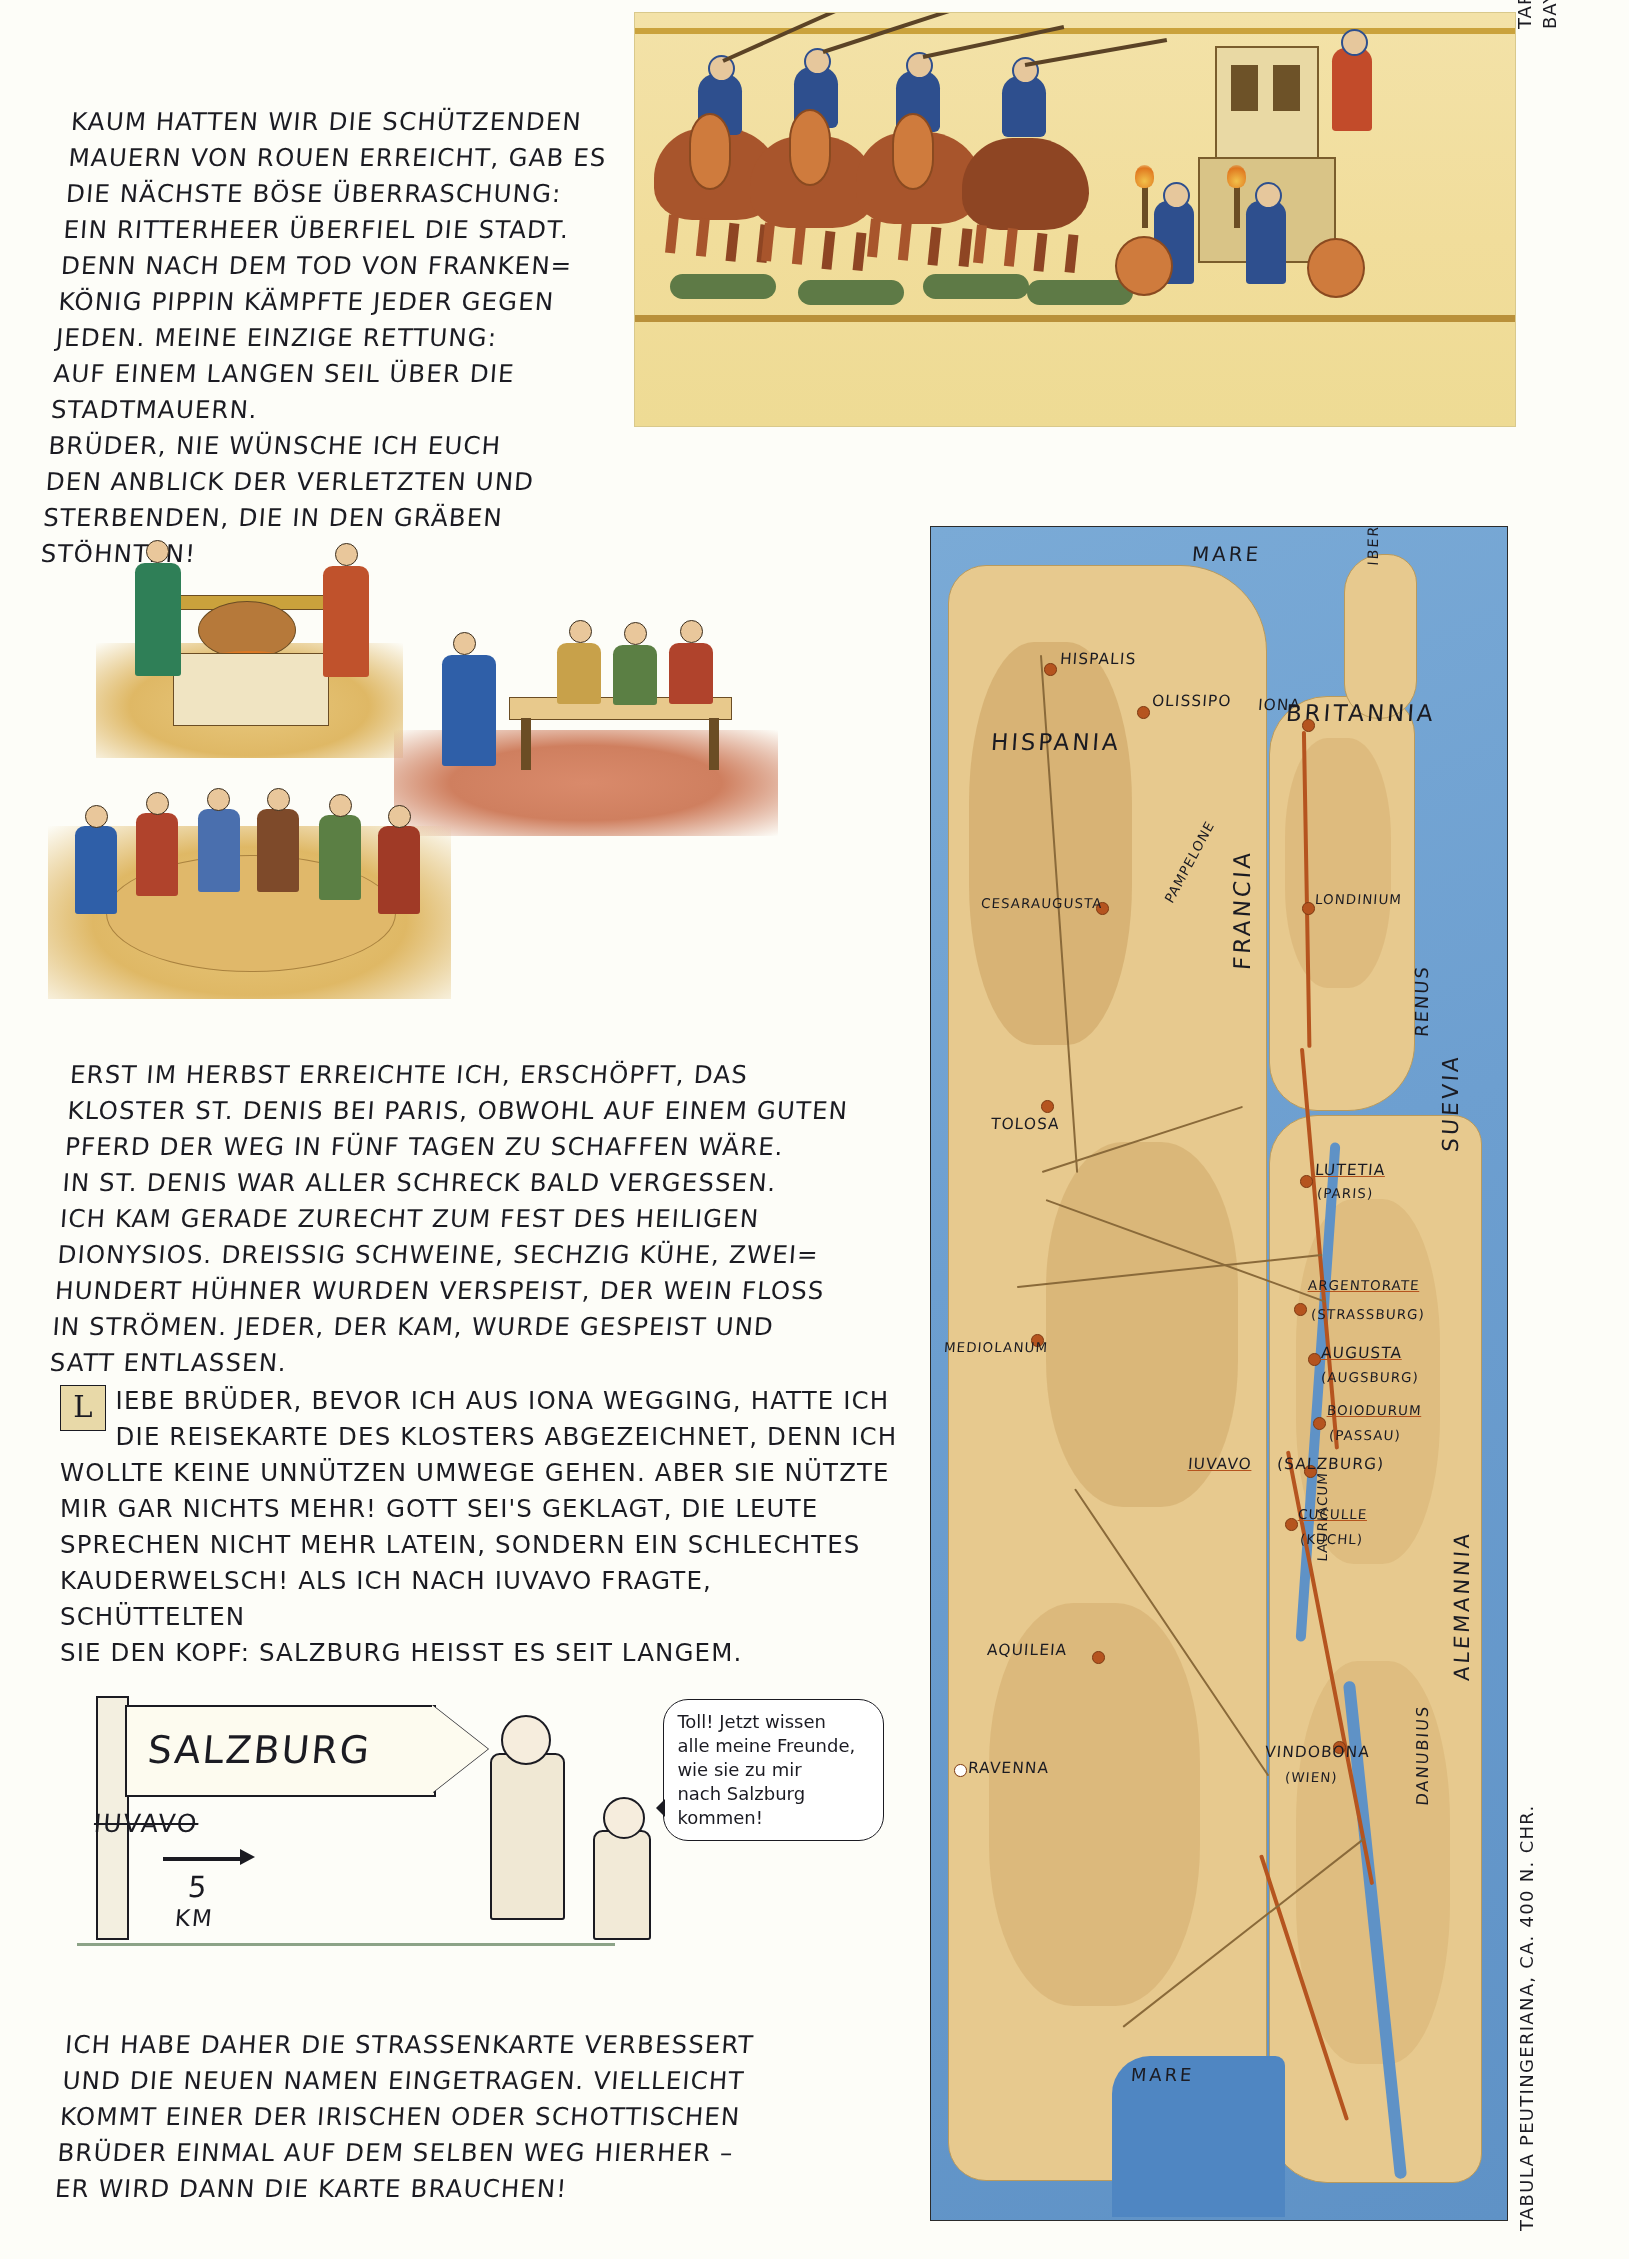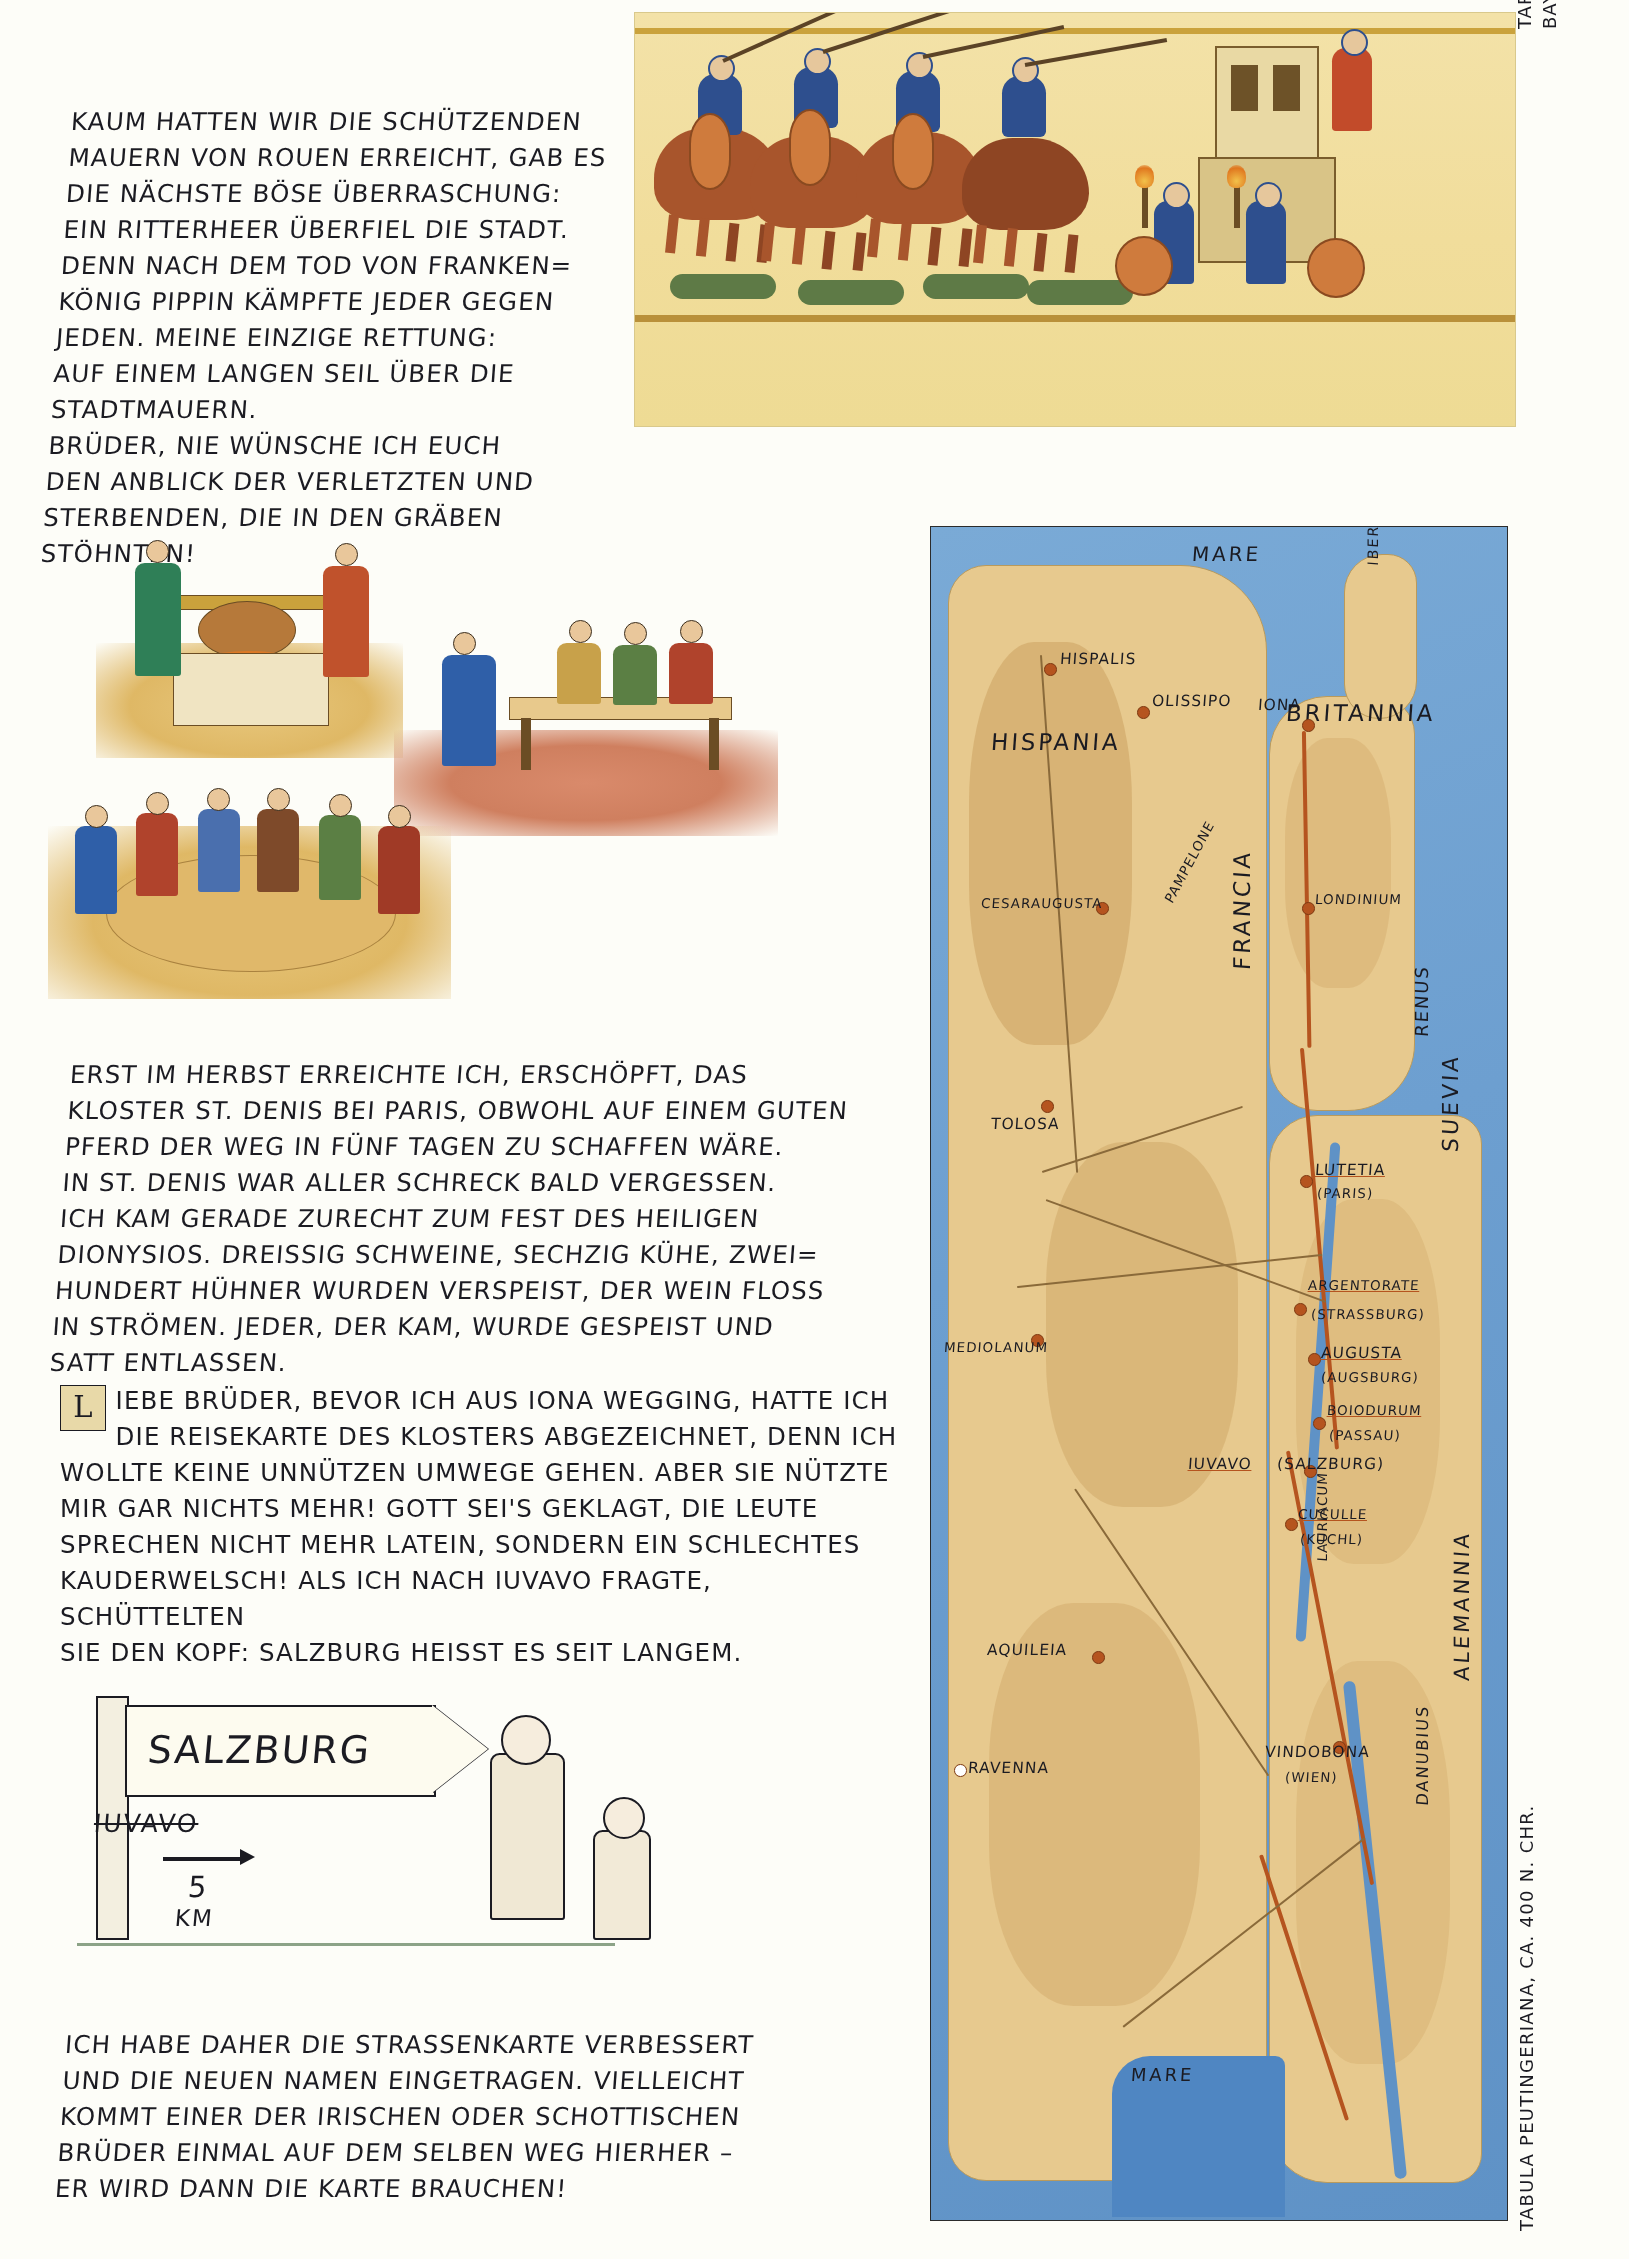--- a/index.html
+++ b/index.html
@@ -402,20 +402,25 @@
     <div class="sign-text" style="position:absolute; left:108px; top:219px; font-size:23px;">km</div>
 
     <div style="position:absolute; left:9.6px; top:257px; width:538px; height:2.9px; background:#2f5a2a; opacity:.55;"></div>
 
     <div class="person" style="left:423px; top:67px; width:71px; height:163px; background:#f0e8d4; border:2.9px solid #1b1b22;"></div>
     <div class="head" style="left:434px; top:29px; width:46px; height:46px; background:#f6eddd; border:2.9px solid #1b1b22;"></div>
 
     <div class="person" style="left:526px; top:144px; width:54px; height:106px; background:#f2ead7; border:2.9px solid #1b1b22;"></div>
     <div class="head" style="left:536px; top:111px; width:38px; height:38px; background:#f6eddd; border:2.9px solid #1b1b22;"></div>
 
+    <div class="bubble" style="left:596px; top:13.4px; width:192px;">Toll! Jetzt wissen
+alle meine Freunde,
+wie sie zu mir
+nach Salzburg
+kommen!</div>
   </div>
 
   <div class="hand" style="position:absolute; left:60px; top:2027px; width:845px;">Ich habe daher die Strassenkarte verbessert
 und die neuen Namen eingetragen. Vielleicht
 kommt einer der irischen oder schottischen
 Brüder einmal auf dem selben Weg hierher –
 er wird dann die Karte brauchen!</div>
 
   <div id="map">
     <div class="sea"></div>

